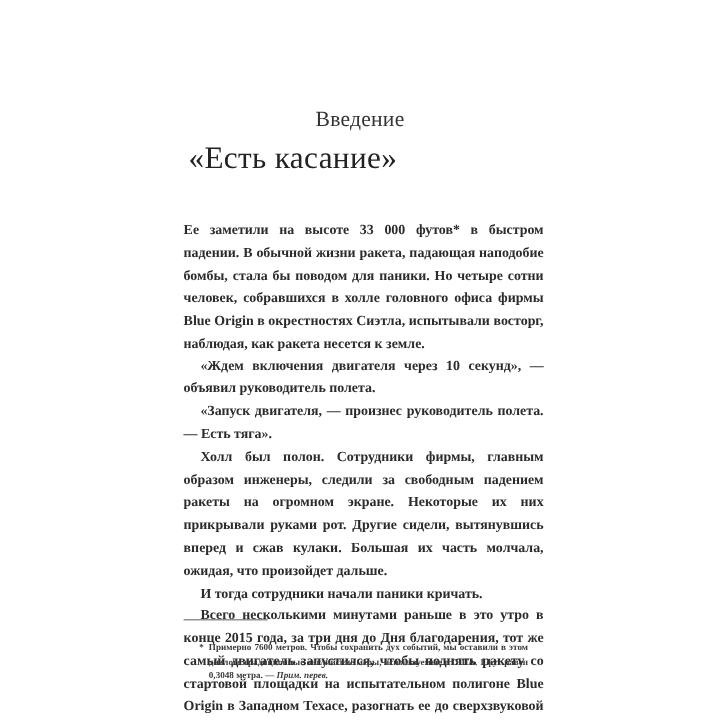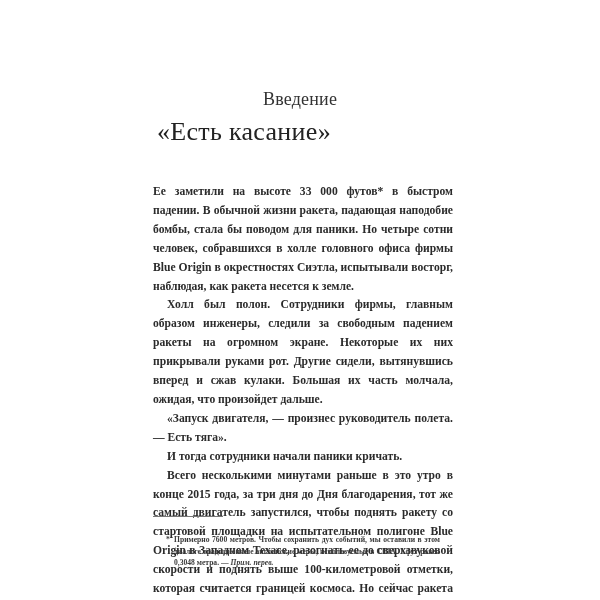--- a/index.html
+++ b/index.html
@@ -97,22 +97,23 @@
 </head>
 <body>
 
 <div class="page">
 
   <div class="chapter-label">Введение</div>
   <div class="chapter-title">«Есть касание»</div>
 
   <div class="body-text">
     <p>Ее заметили на высоте 33 000 футов* в быстром падении. В обычной жизни ракета, падающая наподобие бомбы, стала бы поводом для паники. Но четыре сотни человек, собравшихся в холле головного офиса фирмы Blue Origin в окрестностях Сиэтла, испытывали восторг, наблюдая, как ракета несется к земле.</p>
+    <p class="indent">«Ждем включения двигателя через 10 секунд», — объявил руководитель полета.</p>
+    <p class="indent">«Запуск двигателя, — произнес руководитель полета. — Есть тяга».</p>
     <p class="indent">Холл был полон. Сотрудники фирмы, главным образом инженеры, следили за свободным падением ракеты на огромном экране. Некоторые их них прикрывали руками рот. Другие сидели, вытянувшись вперед и сжав кулаки. Большая их часть молчала, ожидая, что произойдет дальше.</p>
-    <p class="indent">«Запуск двигателя, — произнес руководитель полета. — Есть тяга».</p>
     <p class="indent">И тогда сотрудники начали паники кричать.</p>
     <p class="indent">Всего несколькими минутами раньше в это утро в конце 2015 года, за три дня до Дня благодарения, тот же самый двигатель запустился, чтобы поднять ракету со стартовой площадки на испытательном полигоне Blue Origin в Западном Техасе, разогнать ее до сверхзвуковой скорости и поднять выше 100-километровой отметки, которая считается границей космоса. Но сейчас ракета падала назад, и тяга имела обратный</p>
   </div>
 
   <div class="footnote-rule"></div>
 
   <div class="footnote">
     <p><span class="marker">*</span><span>Примерно 7600 метров. Чтобы сохранить дух событий, мы оставили в этом диалоге традиционные английские меры, используемые в США. 1 фут равен 0,3048 метра. — </span><em>Прим. перев.</em></p>
   </div>
 

